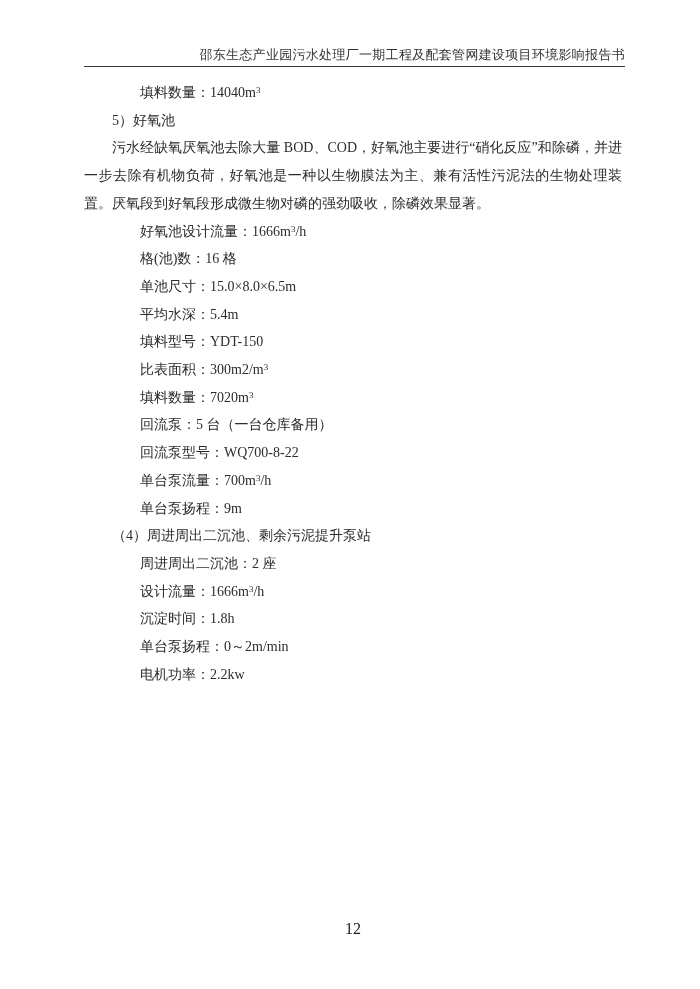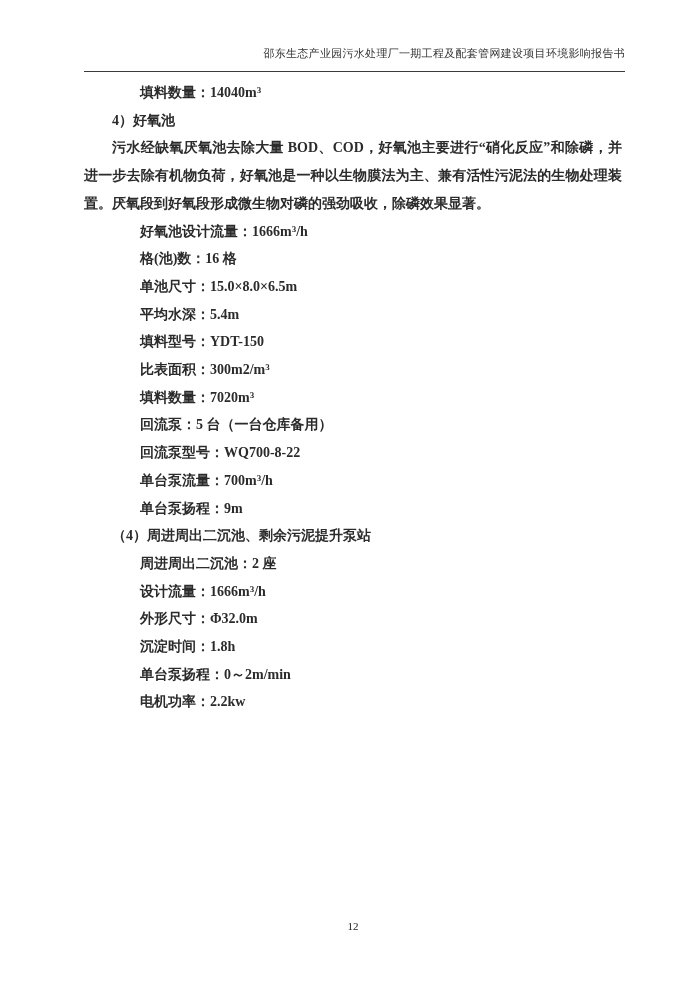--- a/index.html
+++ b/index.html
@@ -11,84 +11,82 @@
     font-family: "Liberation Serif", "DejaVu Serif", serif;
     color: #262626;
     overflow: hidden;
   }
   .header {
     position: absolute;
     left: 84px;
     right: 75px;
     top: 46px;
     text-align: right;
-    font-size: 11px;
+    font-size: 13px;
     letter-spacing: 0.3px;
     color: #333333;
-    padding-bottom: 10px;
+    padding-bottom: 2px;
     border-bottom: 1.5px solid #3a3a3a;
     white-space: nowrap;
   }
   .content {
     position: absolute;
     left: 84px;
     top: 79px;
     width: 538px;
     font-size: 14px;
     line-height: 27.7px;
     color: #2b2b2b;
-    font-weight: bold;
   }
   .line { min-height: 27.7px; }
   .line.param { padding-left: 56px; }
   .line.sub { padding-left: 28px; }
   .line.para { text-align: justify; text-indent: 28px; }
   sup.superscript {
     font-size: 9px;
     line-height: 0;
     vertical-align: 4px;
   }
   .footer {
     position: absolute;
     left: 84px;
     width: 538px;
     top: 920px;
     text-align: center;
-    font-size: 11px;
+    font-size: 16px;
     color: #222222;
   }
 </style>
 </head>
 <body>
 
 <div class="page">
 
   <div class="header">
     <span>邵东生态产业园污水处理厂一期工程及配套管网建设项目环境影响报告书</span>
   </div>
 
   <div class="content">
       <div class="line param"><span>填料数量：</span><span>14040m<sup class="superscript">3</sup></span></div>
-      <div class="line sub">4）好氧池</div>
+      <div class="line sub">5）好氧池</div>
       <div class="line para">污水经缺氧厌氧池去除大量 BOD、COD，好氧池主要进行“硝化反应”和除磷，并进一步去除有机物负荷，好氧池是一种以生物膜法为主、兼有活性污泥法的生物处理装置。厌氧段到好氧段形成微生物对磷的强劲吸收，除磷效果显著。</div>
       <div class="line param"><span>好氧池设计流量：</span><span>1666m<sup class="superscript">3</sup>/h</span></div>
       <div class="line param"><span>格(池)数：</span><span>16 格</span></div>
       <div class="line param"><span>单池尺寸：</span><span>15.0×8.0×6.5m</span></div>
       <div class="line param"><span>平均水深：</span><span>5.4m</span></div>
       <div class="line param"><span>填料型号：</span><span>YDT-150</span></div>
       <div class="line param"><span>比表面积：</span><span>300m2/m<sup class="superscript">3</sup></span></div>
       <div class="line param"><span>填料数量：</span><span>7020m<sup class="superscript">3</sup></span></div>
       <div class="line param"><span>回流泵：</span><span>5 台（一台仓库备用）</span></div>
       <div class="line param"><span>回流泵型号：</span><span>WQ700-8-22</span></div>
       <div class="line param"><span>单台泵流量：</span><span>700m<sup class="superscript">3</sup>/h</span></div>
       <div class="line param"><span>单台泵扬程：</span><span>9m</span></div>
       <div class="line sub">（4）周进周出二沉池、剩余污泥提升泵站</div>
       <div class="line param"><span>周进周出二沉池：</span><span>2 座</span></div>
       <div class="line param"><span>设计流量：</span><span>1666m<sup class="superscript">3</sup>/h</span></div>
-      <div class="line param"><span>外形尺寸：</span><span>Φ32.0m</span></div>
       <div class="line param"><span>沉淀时间：</span><span>1.8h</span></div>
       <div class="line param"><span>单台泵扬程：</span><span>0～2m/min</span></div>
       <div class="line param"><span>电机功率：</span><span>2.2kw</span></div>
     </div>
 
   <div class="footer">
     <span>12</span>
   </div>
 
 </div>

